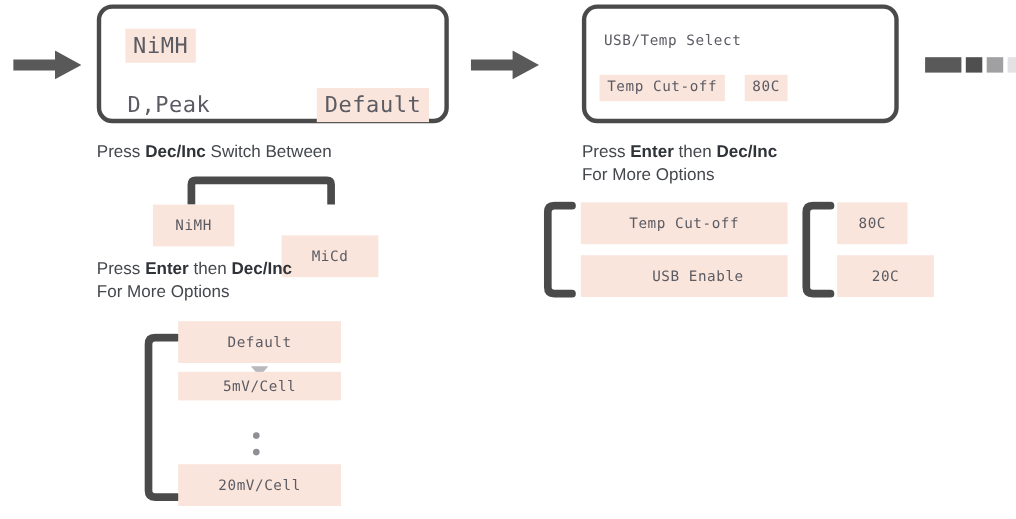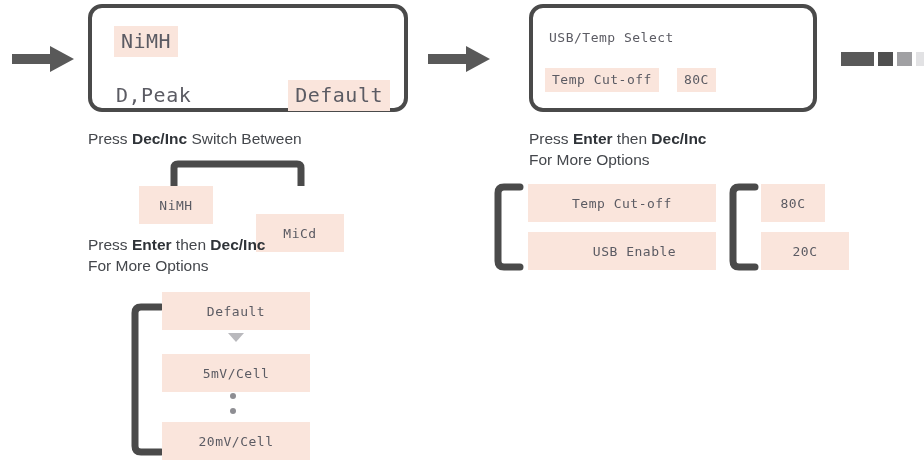--- a/index.html
+++ b/index.html
@@ -165,21 +165,21 @@
     <path d="M30 4 L10 4 Q4 4 4 10 L4 143 Q4 149 10 149 L30 149" fill="none" stroke="#4a4a4a" stroke-width="7" stroke-linecap="round"></path>
   </svg>
 </div>
 
 <div class="optbox" style="left:162px; top:292px; width:148px; height:38px;">
   <span class="dm dm-19">Default</span>
 </div>
 
 <div class="tri-down" style="left:228px; top:333px;"></div>
 
-<div class="optbox" style="left:162px; top:354px; width:148px; height:38px;text-align:center;">
+<div class="optbox" style="left:162px; top:338px; width:148px; height:26px;text-align:center;">
   <span class="dm dm-19">5mV/Cell</span>
 </div>
 
 <div class="vdots" style="left:230px; top:393px;">
   <i></i>
     <i></i>
     <i></i>
 </div>
 
 <div class="optbox" style="left:162px; top:422px; width:148px; height:38px;">

